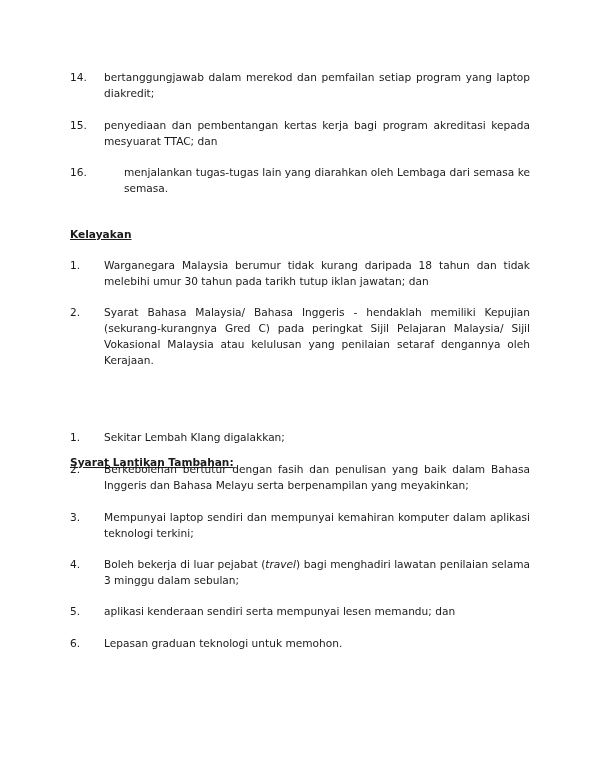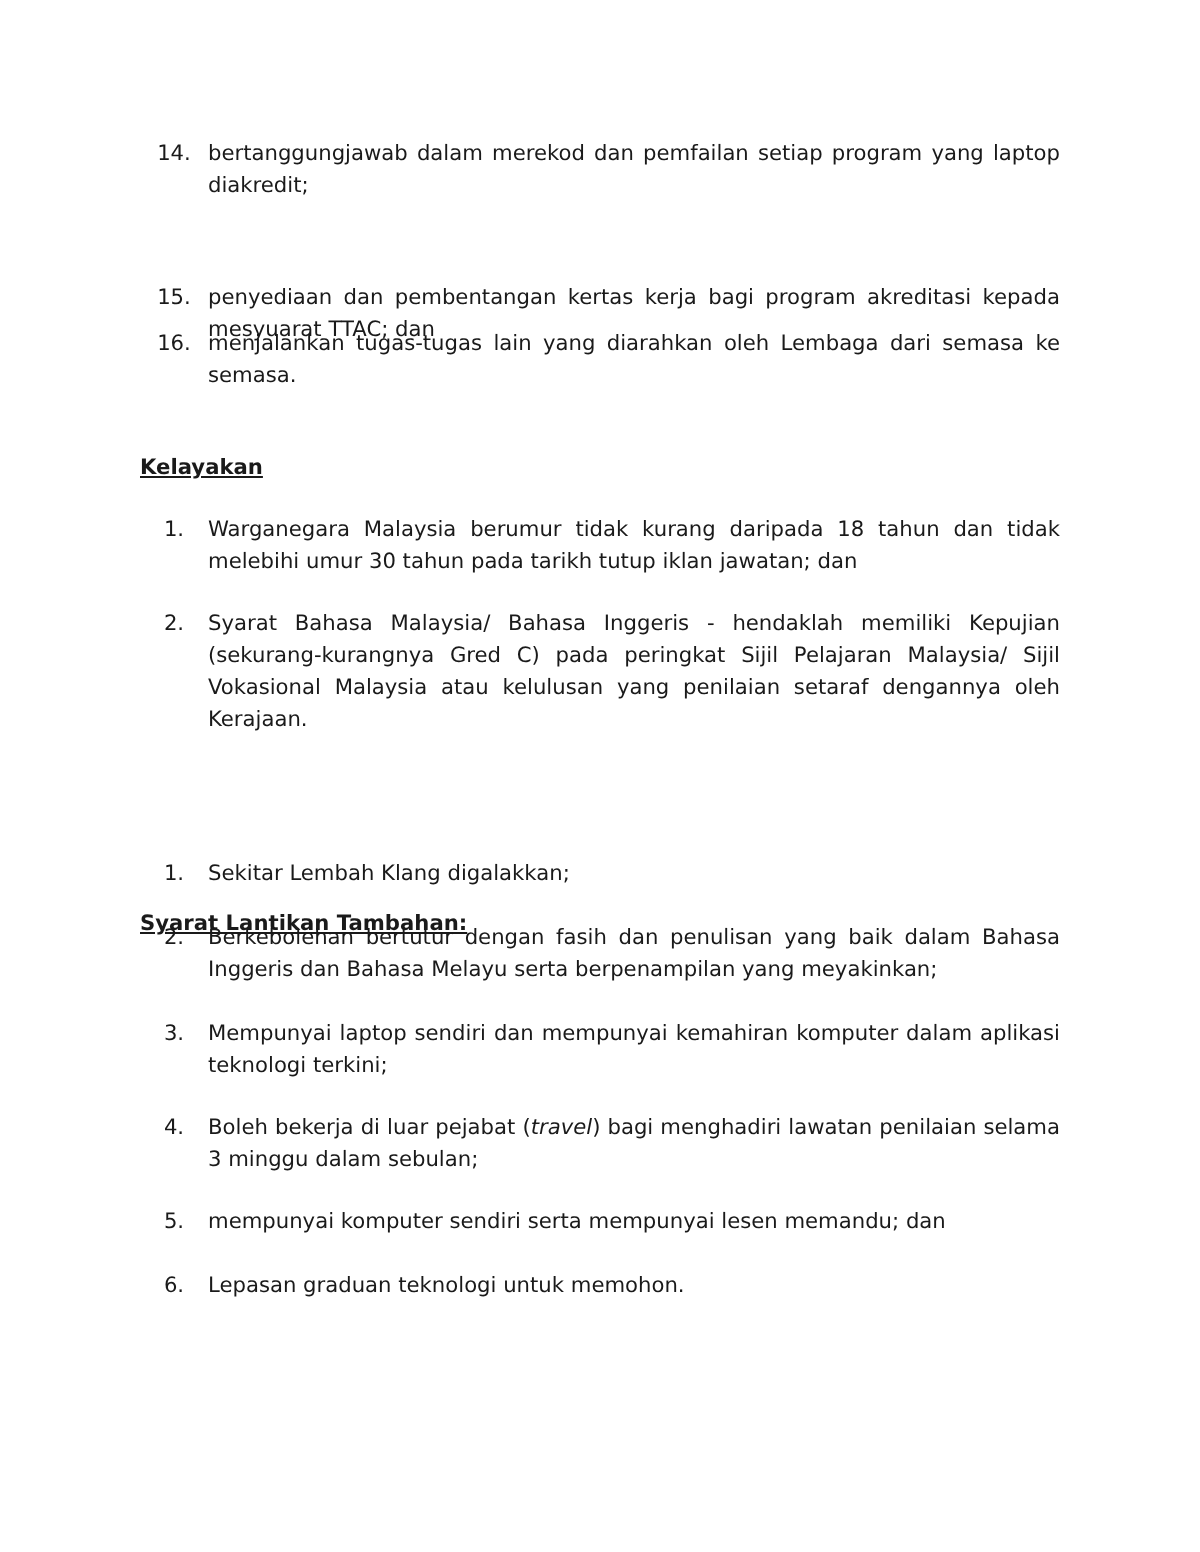--- a/index.html
+++ b/index.html
@@ -5,40 +5,40 @@
     html, body { margin: 0; padding: 0; background: #ffffff; }
     body {
       width: 600px; height: 776px; position: relative; overflow: hidden;
       font-family: "DejaVu Sans", sans-serif; color: #1a1a1a;
       font-size: 10.6px;
     }
     .item {
       position: absolute; left: 70px; width: 460px;
       display: flex; line-height: 16px;
     }
-    .num { width: 34px; flex: 0 0 34px; text-align: center; }
+    .num { width: 34px; flex: 0 0 34px; }
     .txt { flex: 1; text-align: justify; text-align-last: left; }
     .heading {
       position: absolute; left: 70px; text-decoration: underline;
       font-weight: bold; line-height: 16px;
     }
   </style>
 </head>
 <body>
 
 <div>
   <div class="item" style="top:69px;">
     <span class="num">14.</span>
     <span class="txt">bertanggungjawab dalam merekod dan pemfailan setiap program yang laptop diakredit;</span>
   </div>
-  <div class="item" style="top:117px;margin-top:24px;">
+  <div class="item" style="top:117px;">
     <span class="num">15.</span>
     <span class="txt">penyediaan dan pembentangan kertas kerja bagi program akreditasi kepada mesyuarat TTAC; dan</span>
   </div>
-  <div class="item" style="top:164px;">
+  <div class="item" style="top:164px;gap:20px;">
     <span class="num">16.</span>
     <span class="txt">menjalankan tugas-tugas lain yang diarahkan oleh Lembaga dari semasa ke semasa.</span>
   </div>
 </div>
 
 <div class="heading" style="top:226px;">Kelayakan</div>
 
 <div>
   <div class="item" style="top:257px;">
     <span class="num">1.</span>
@@ -64,19 +64,19 @@
   <div class="item" style="top:509px;">
     <span class="num">3.</span>
     <span class="txt">Mempunyai laptop sendiri dan mempunyai kemahiran komputer dalam aplikasi teknologi terkini;</span>
   </div>
   <div class="item" style="top:556px;">
     <span class="num">4.</span>
     <span class="txt"><span>Boleh bekerja di luar pejabat (</span><i>travel</i><span>) bagi menghadiri lawatan penilaian selama 3 minggu dalam sebulan;</span></span>
   </div>
   <div class="item" style="top:603px;">
     <span class="num">5.</span>
-    <span class="txt">mempunyai komputer sendiri serta mempunyai lesen memandu; dan</span>
+    <span class="txt">aplikasi kenderaan sendiri serta mempunyai lesen memandu; dan</span>
   </div>
   <div class="item" style="top:635px;">
     <span class="num">6.</span>
     <span class="txt">Lepasan graduan teknologi untuk memohon.</span>
   </div>
 </div>
 
 </body></html>

